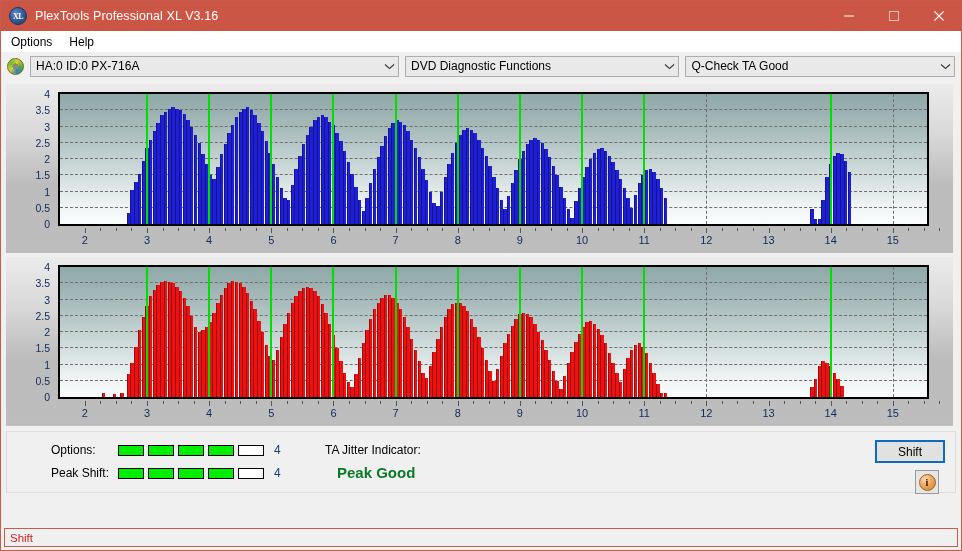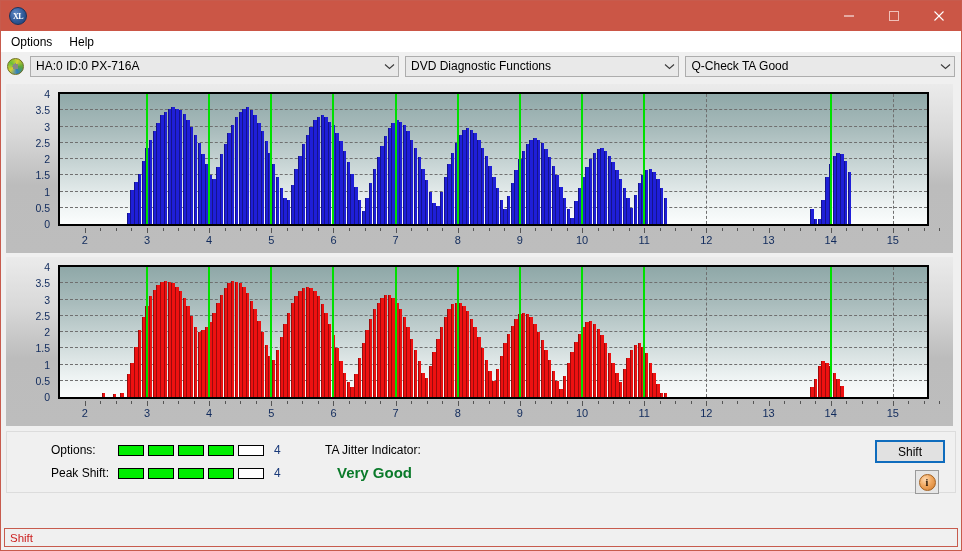--- a/index.html
+++ b/index.html
@@ -224,20 +224,21 @@
     font-size: 11.5px; color: #cc2222;
   }
 </style>
 </head>
 <body>
 
 <div class="window">
 
   <div class="titlebar">
     <div class="app-icon">XL</div>
+    <div class="title-text">PlexTools Professional XL V3.16</div>
     <div class="win-btns">
       <div class="win-btn">
         <svg width="12" height="12" viewBox="0 0 12 12">
             <line x1="1" y1="6" x2="11" y2="6" stroke="#fff" stroke-width="1"></line>
           </svg>
       </div>
       <div class="win-btn">
         <svg width="12" height="12" viewBox="0 0 12 12">
             <rect x="1.5" y="1.5" width="9" height="9" fill="none" stroke="#f0c0b8" stroke-width="1"></rect>
           </svg>
@@ -857,21 +858,21 @@
           <span class="seg on"></span>
           <span class="seg on"></span>
           <span class="seg on"></span>
           <span class="seg on"></span>
           <span class="seg"></span>
         </span>
       <span class="meter-value">4</span>
     </div>
 
     <div class="tqi-label">TA Jitter Indicator:</div>
-    <div class="tqi-value">Very Good</div>
+    <div class="tqi-value">Peak Good</div>
 
     <div class="start-btn">Shift</div>
     <div class="info-btn">
       <span class="info-ball">i</span>
     </div>
   </div>
 
   <div class="statusbar">
     <span>Shift</span>
   </div>

